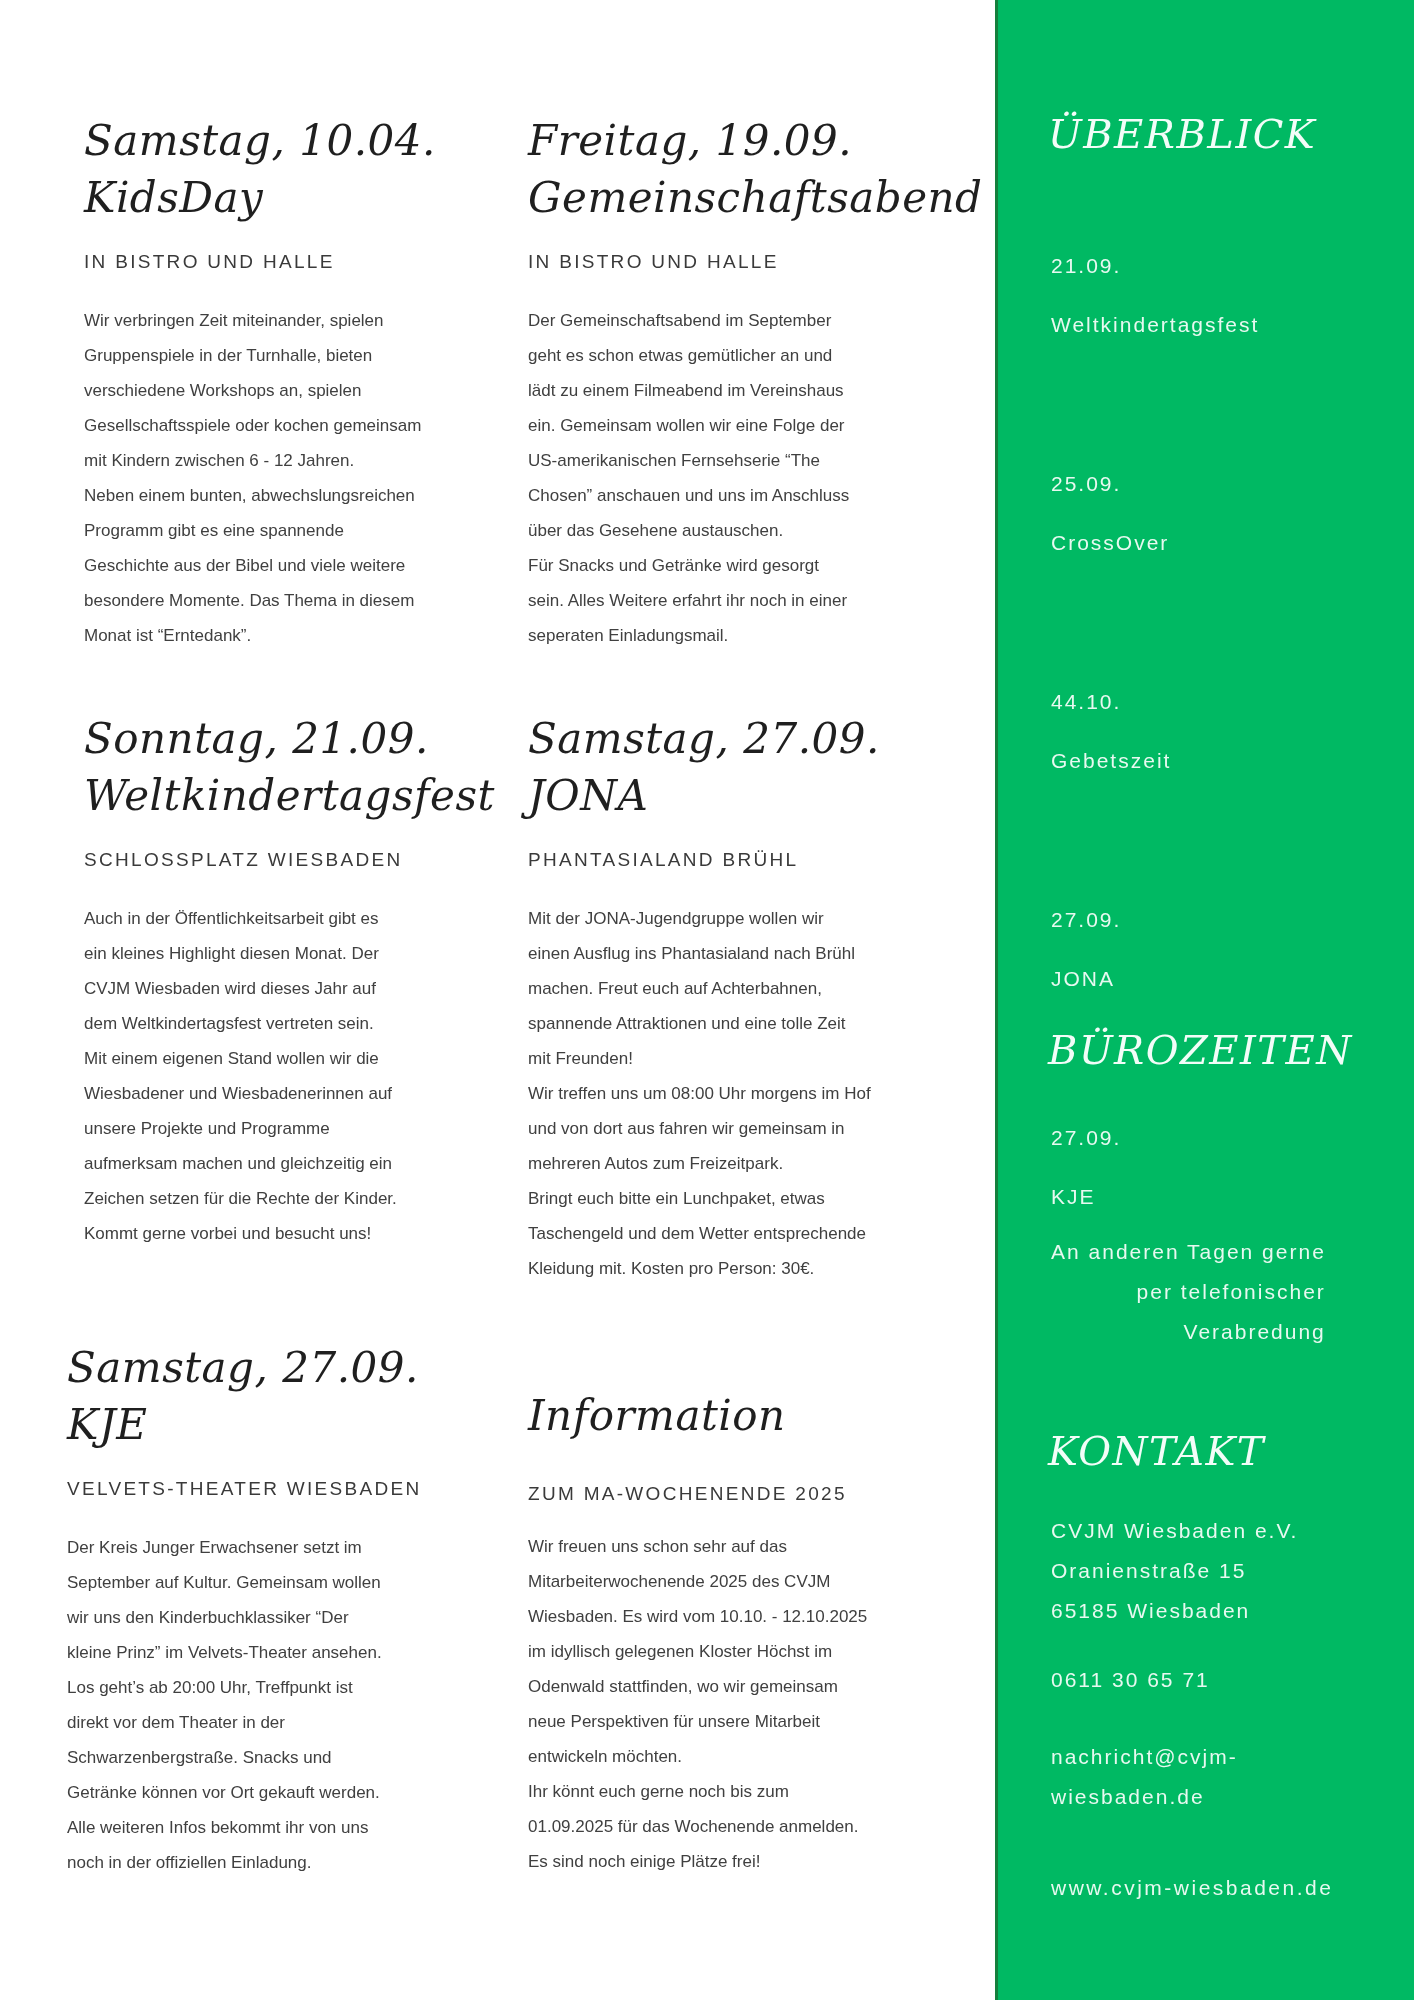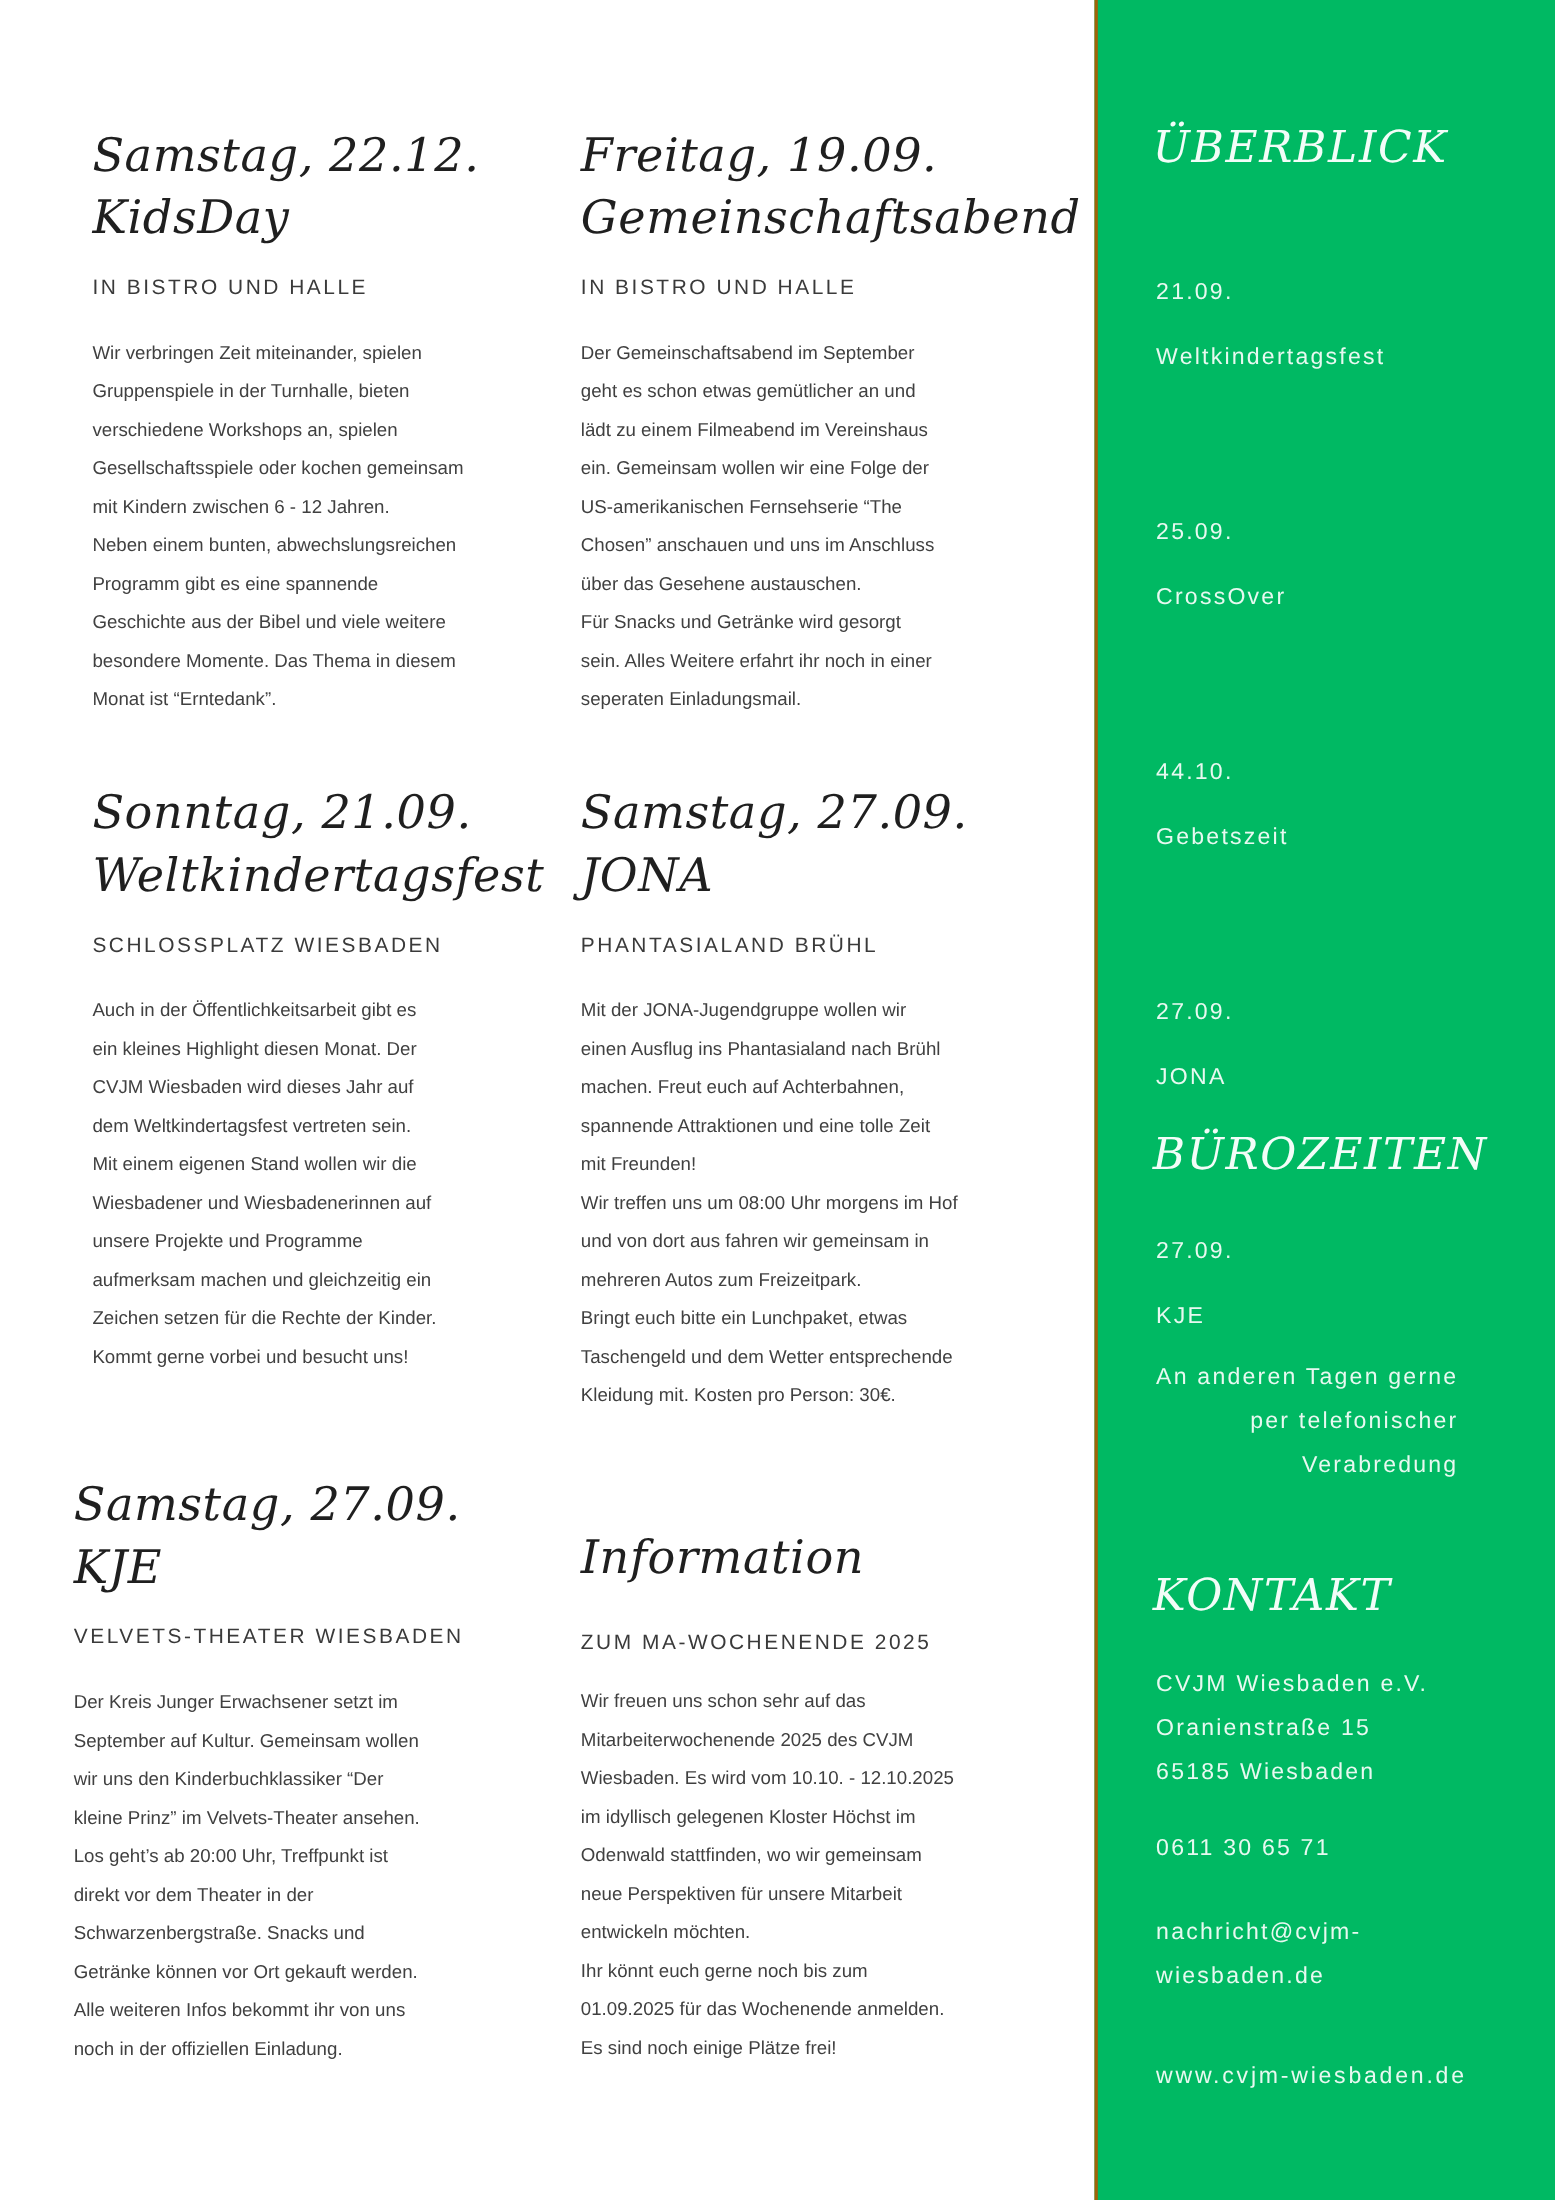--- a/index.html
+++ b/index.html
@@ -48,21 +48,21 @@
   #c2s3 { left: 528px; top: 1387px; width: 445px; }
   #c2s3 .event-location { margin-top: 37px; }
   #c2s3 .event-description { margin-top: 22px; }
 
   
   .sidebar {
     position: absolute;
     left: 995px; top: 0;
     width: 419px; height: 2000px;
     background: #00b963;
-    border-left: 3px solid #a16207;
+    border-left: 3px solid #15803d;
     box-sizing: border-box;
   }
   .sb-heading {
     position: absolute;
     left: 50px;
     margin: 0;
     font-family: "DejaVu Serif", serif;
     font-style: italic;
     font-weight: 400;
     font-size: 40px;
@@ -93,21 +93,21 @@
   #sb-contact-phone   { top: 1661px; line-height: 38px; }
   #sb-contact-email   { top: 1737px; line-height: 40px; }
   #sb-contact-website { top: 1869px; line-height: 38px; letter-spacing: 2.5px; }
 </style>
 </head>
 <body>
 
 <div class="page">
 
   <section class="event" id="c1s1">
-    <h2 class="event-title">Samstag, 22.12.
+    <h2 class="event-title">Samstag, 10.04.
 KidsDay</h2>
     <div class="event-location">IN BISTRO UND HALLE</div>
     <p class="event-description">Wir verbringen Zeit miteinander, spielen
 Gruppenspiele in der Turnhalle, bieten
 verschiedene Workshops an, spielen
 Gesellschaftsspiele oder kochen gemeinsam
 mit Kindern zwischen 6 - 12 Jahren.
 Neben einem bunten, abwechslungsreichen
 Programm gibt es eine spannende
 Geschichte aus der Bibel und viele weitere

